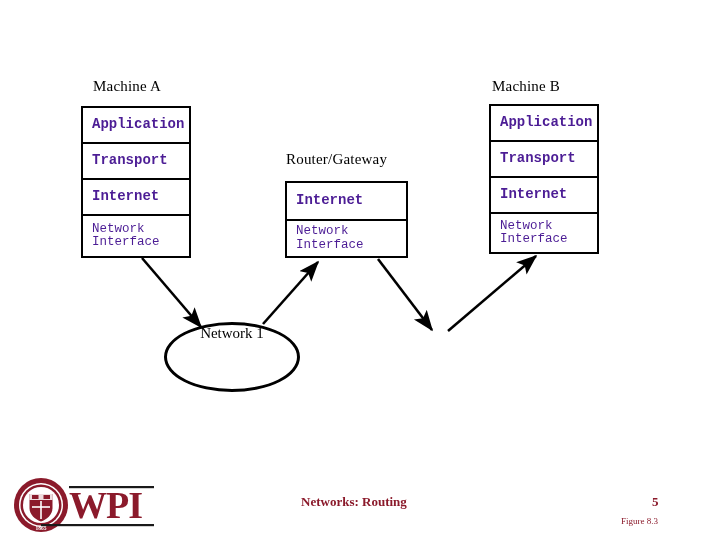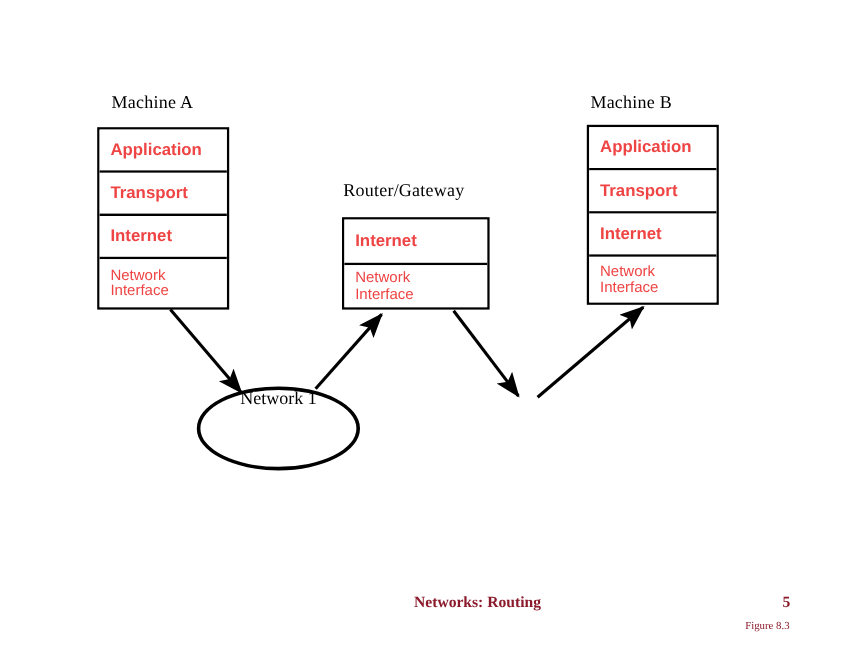--- a/index.html
+++ b/index.html
@@ -48,25 +48,25 @@
     box-sizing: border-box;
     border-bottom: 2px solid #000;
     display: flex;
     align-items: center;
     justify-content: flex-start;
     padding-left: 9px;
     background: #fff;
   }
   .layer:last-child { border-bottom: none; }
   .layer-label {
-    font-family: Liberation Sans, sans-serif;
+    font-family: Liberation Mono, monospace;
     font-size: 14px;
     line-height: 1.08;
     white-space: pre-line;
-    color: #ef4444;
+    color: #4c1d95;
   }
   .layer-label.small {
     font-size: 12.5px;
   }
 
   
   #stack-machine-a { left: 81px;  top: 106px;  width: 110px; height: 152px; }
   #stack-machine-a .layer:nth-child(1) { height: 36px; }
   #stack-machine-a .layer:nth-child(2) { height: 36px; }
   #stack-machine-a .layer:nth-child(3) { height: 36px; }
@@ -216,18 +216,44 @@
 
     <line x1="142" y1="258" x2="201" y2="327" stroke="#000" stroke-width="2.6" marker-end="url(#ah)"></line>
 
     <line x1="263" y1="324" x2="318" y2="262" stroke="#000" stroke-width="2.6" marker-end="url(#ah)"></line>
 
     <line x1="378" y1="259" x2="432" y2="330" stroke="#000" stroke-width="2.6" marker-end="url(#ah)"></line>
 
     <line x1="448" y1="331" x2="536" y2="256" stroke="#000" stroke-width="2.6" marker-end="url(#ah)"></line>
   </svg>
 
-
-  <div id="footer-title" style="color: rgb(139, 26, 43); margin-left: 44px;">Networks: Routing</div>
+  <div id="wpi-logo">
+    <svg width="142" height="62" viewBox="0 0 142 62">
+
+      <g>
+        <circle cx="29" cy="31" r="27" fill="#8B1A2B"></circle>
+        <circle cx="29" cy="31" r="22" fill="#ffffff"></circle>
+        <circle cx="29" cy="31" r="20.5" fill="#8B1A2B"></circle>
+        <circle cx="29" cy="31" r="18" fill="#ffffff"></circle>
+
+        <path d="M17.5,20 L40.5,20 L40.5,34 C40.5,41 34.5,45.5 29,47.5
+                 C23.5,45.5 17.5,41 17.5,34 Z" fill="#8B1A2B"></path>
+        <path d="M17.5,20 L40.5,20 L40.5,26 L17.5,26 Z" fill="#ffffff" opacity="0.85"></path>
+        <rect x="20" y="21" width="6.5" height="4" fill="#8B1A2B"></rect>
+        <rect x="31.5" y="21" width="6.5" height="4" fill="#8B1A2B"></rect>
+        <path d="M29,27 L29,45" stroke="#ffffff" stroke-width="1.6"></path>
+        <path d="M20,33 L38,33" stroke="#ffffff" stroke-width="1.6"></path>
+
+        <text x="29" y="55.5" text-anchor="middle" fill="#ffffff" font-family="'Liberation Serif', serif" font-size="5.5" font-weight="bold">1865</text>
+      </g>
+
+      <text x="57" y="44" fill="#8B1A2B" font-family="'Liberation Serif', 'DejaVu Serif', serif" font-size="38" font-weight="bold" letter-spacing="-1">WPI</text>
+
+      <rect x="57" y="12" width="85" height="2.2" fill="#1a1a1a"></rect>
+      <rect x="29" y="50" width="113" height="2.2" fill="#1a1a1a"></rect>
+    </svg>
+  </div>
+
+  <div id="footer-title" style="color: rgb(139, 26, 43);">Networks: Routing</div>
   <div id="footer-page" style="color: rgb(139, 26, 43);">5</div>
   <div id="figure-caption" style="color: rgb(139, 26, 43);">Figure 8.3</div>
 
 </div>
 
 </body></html>

